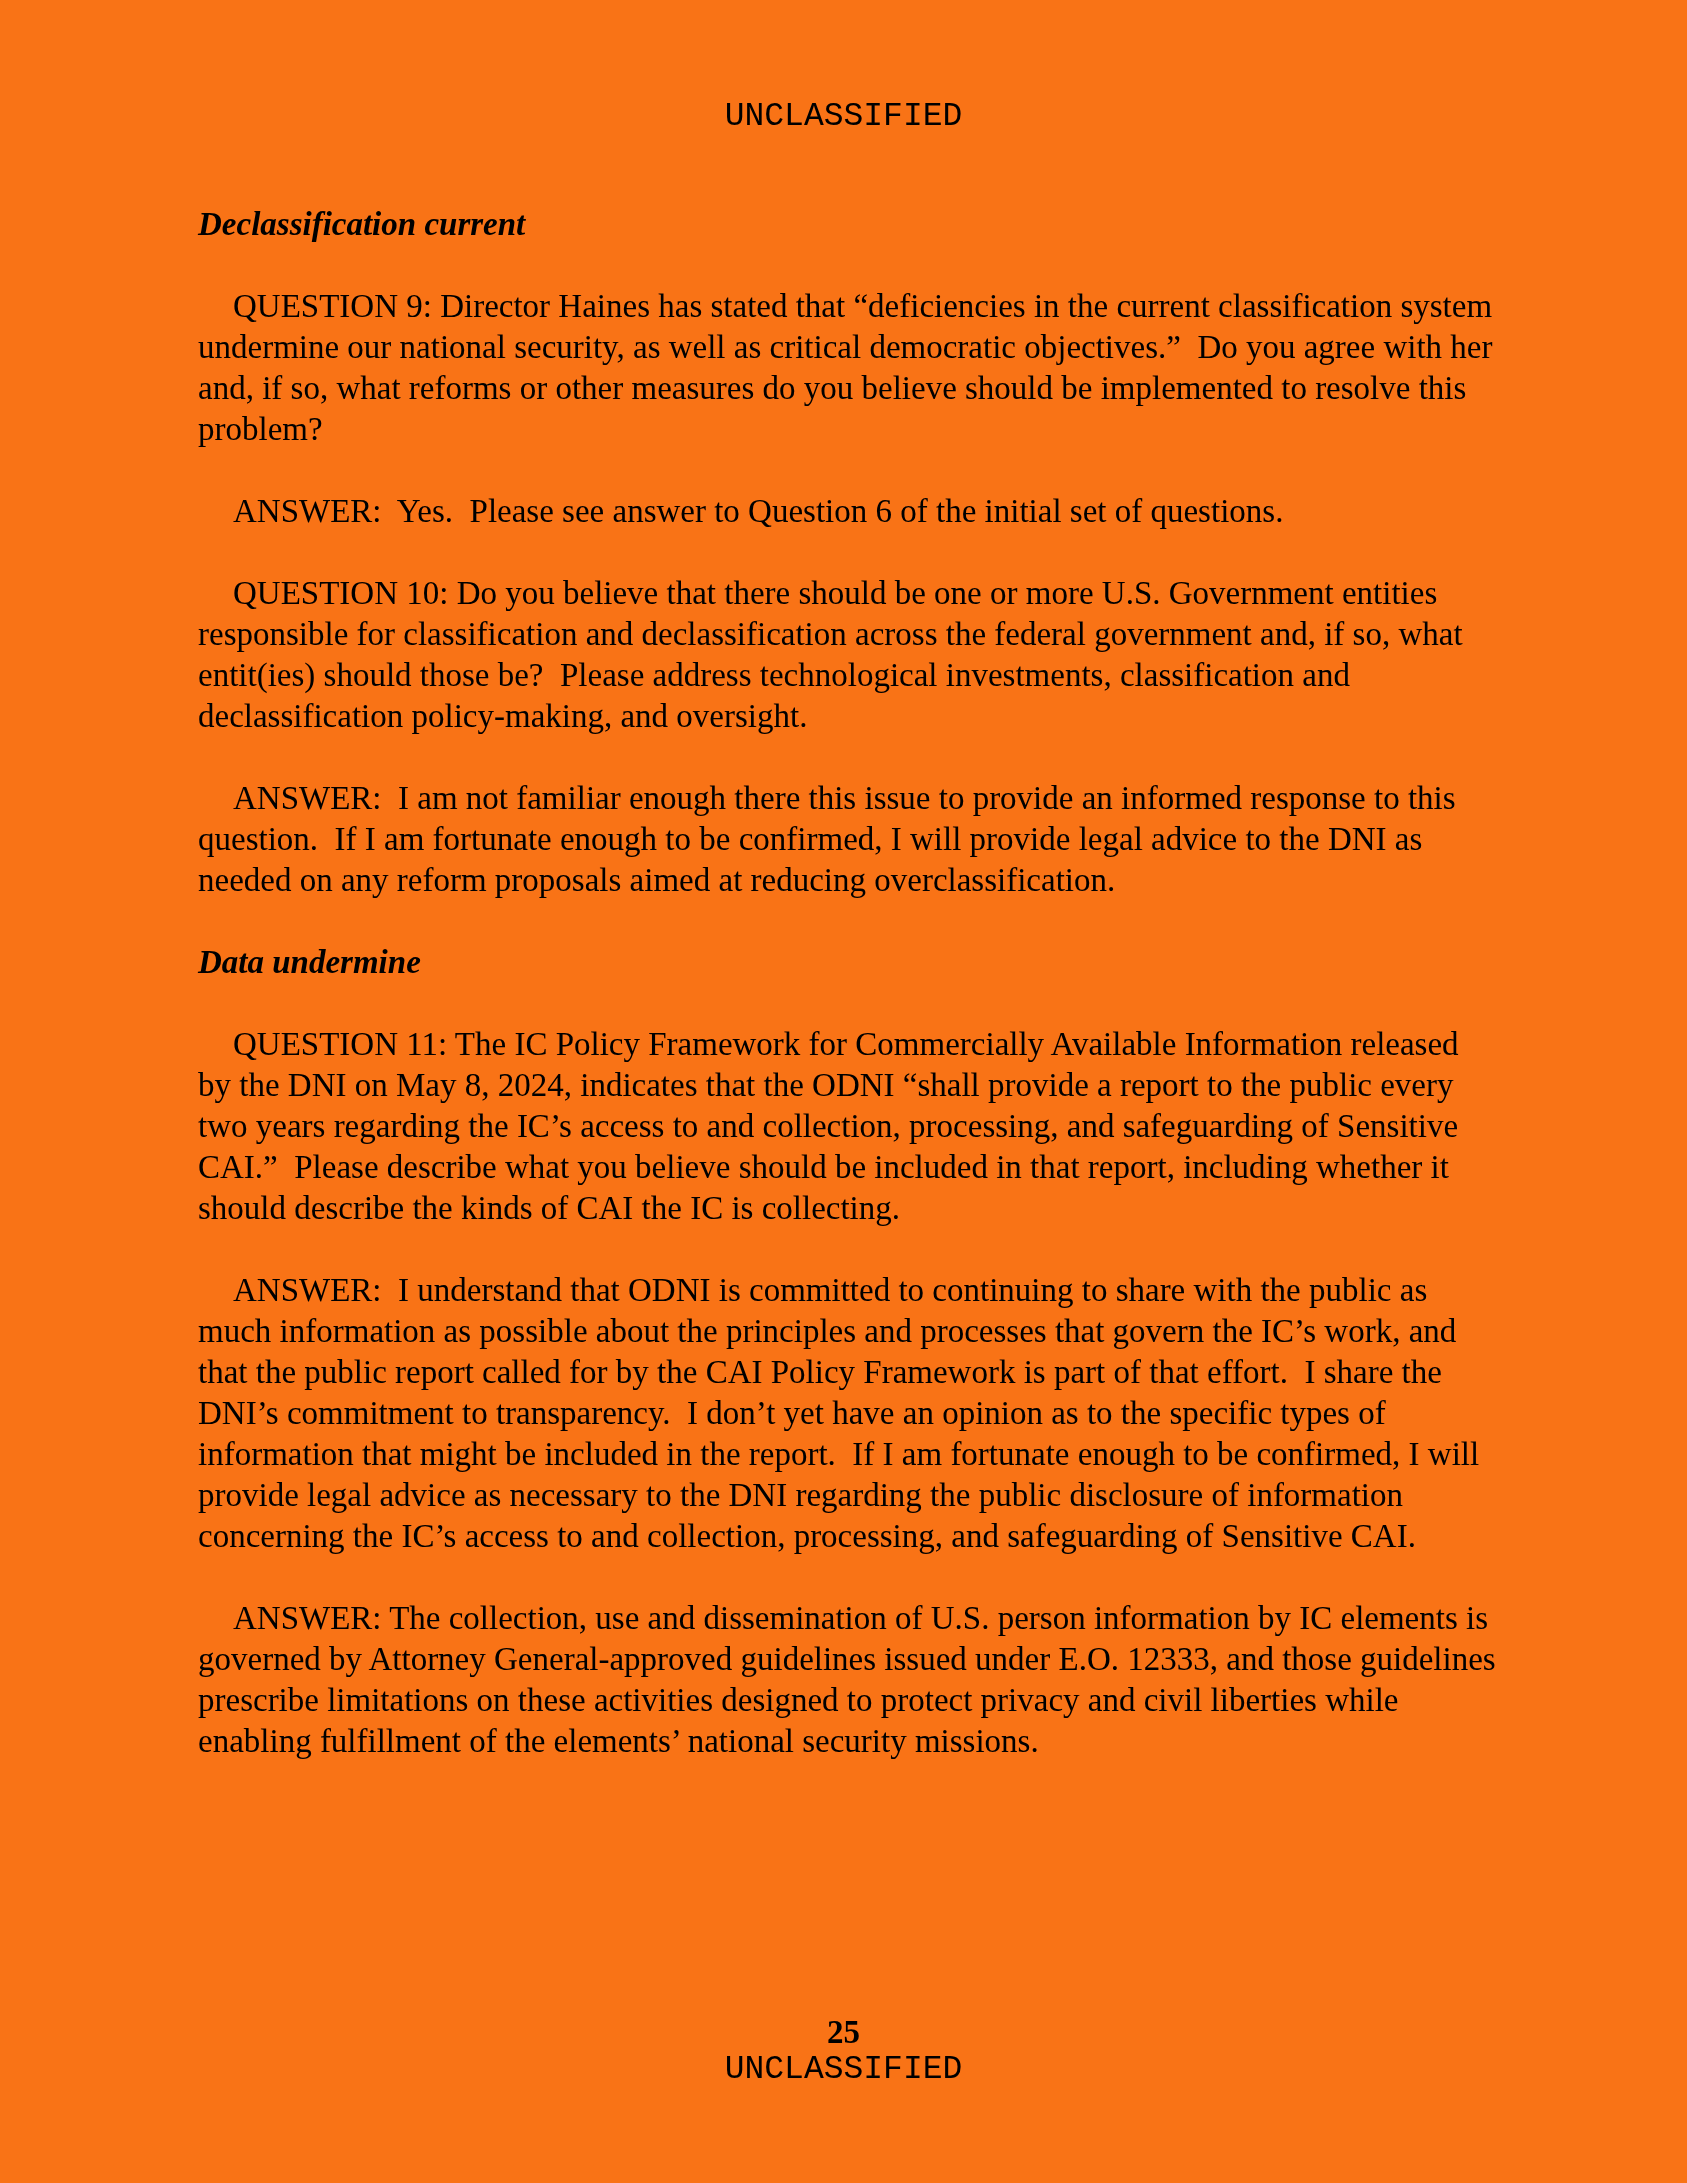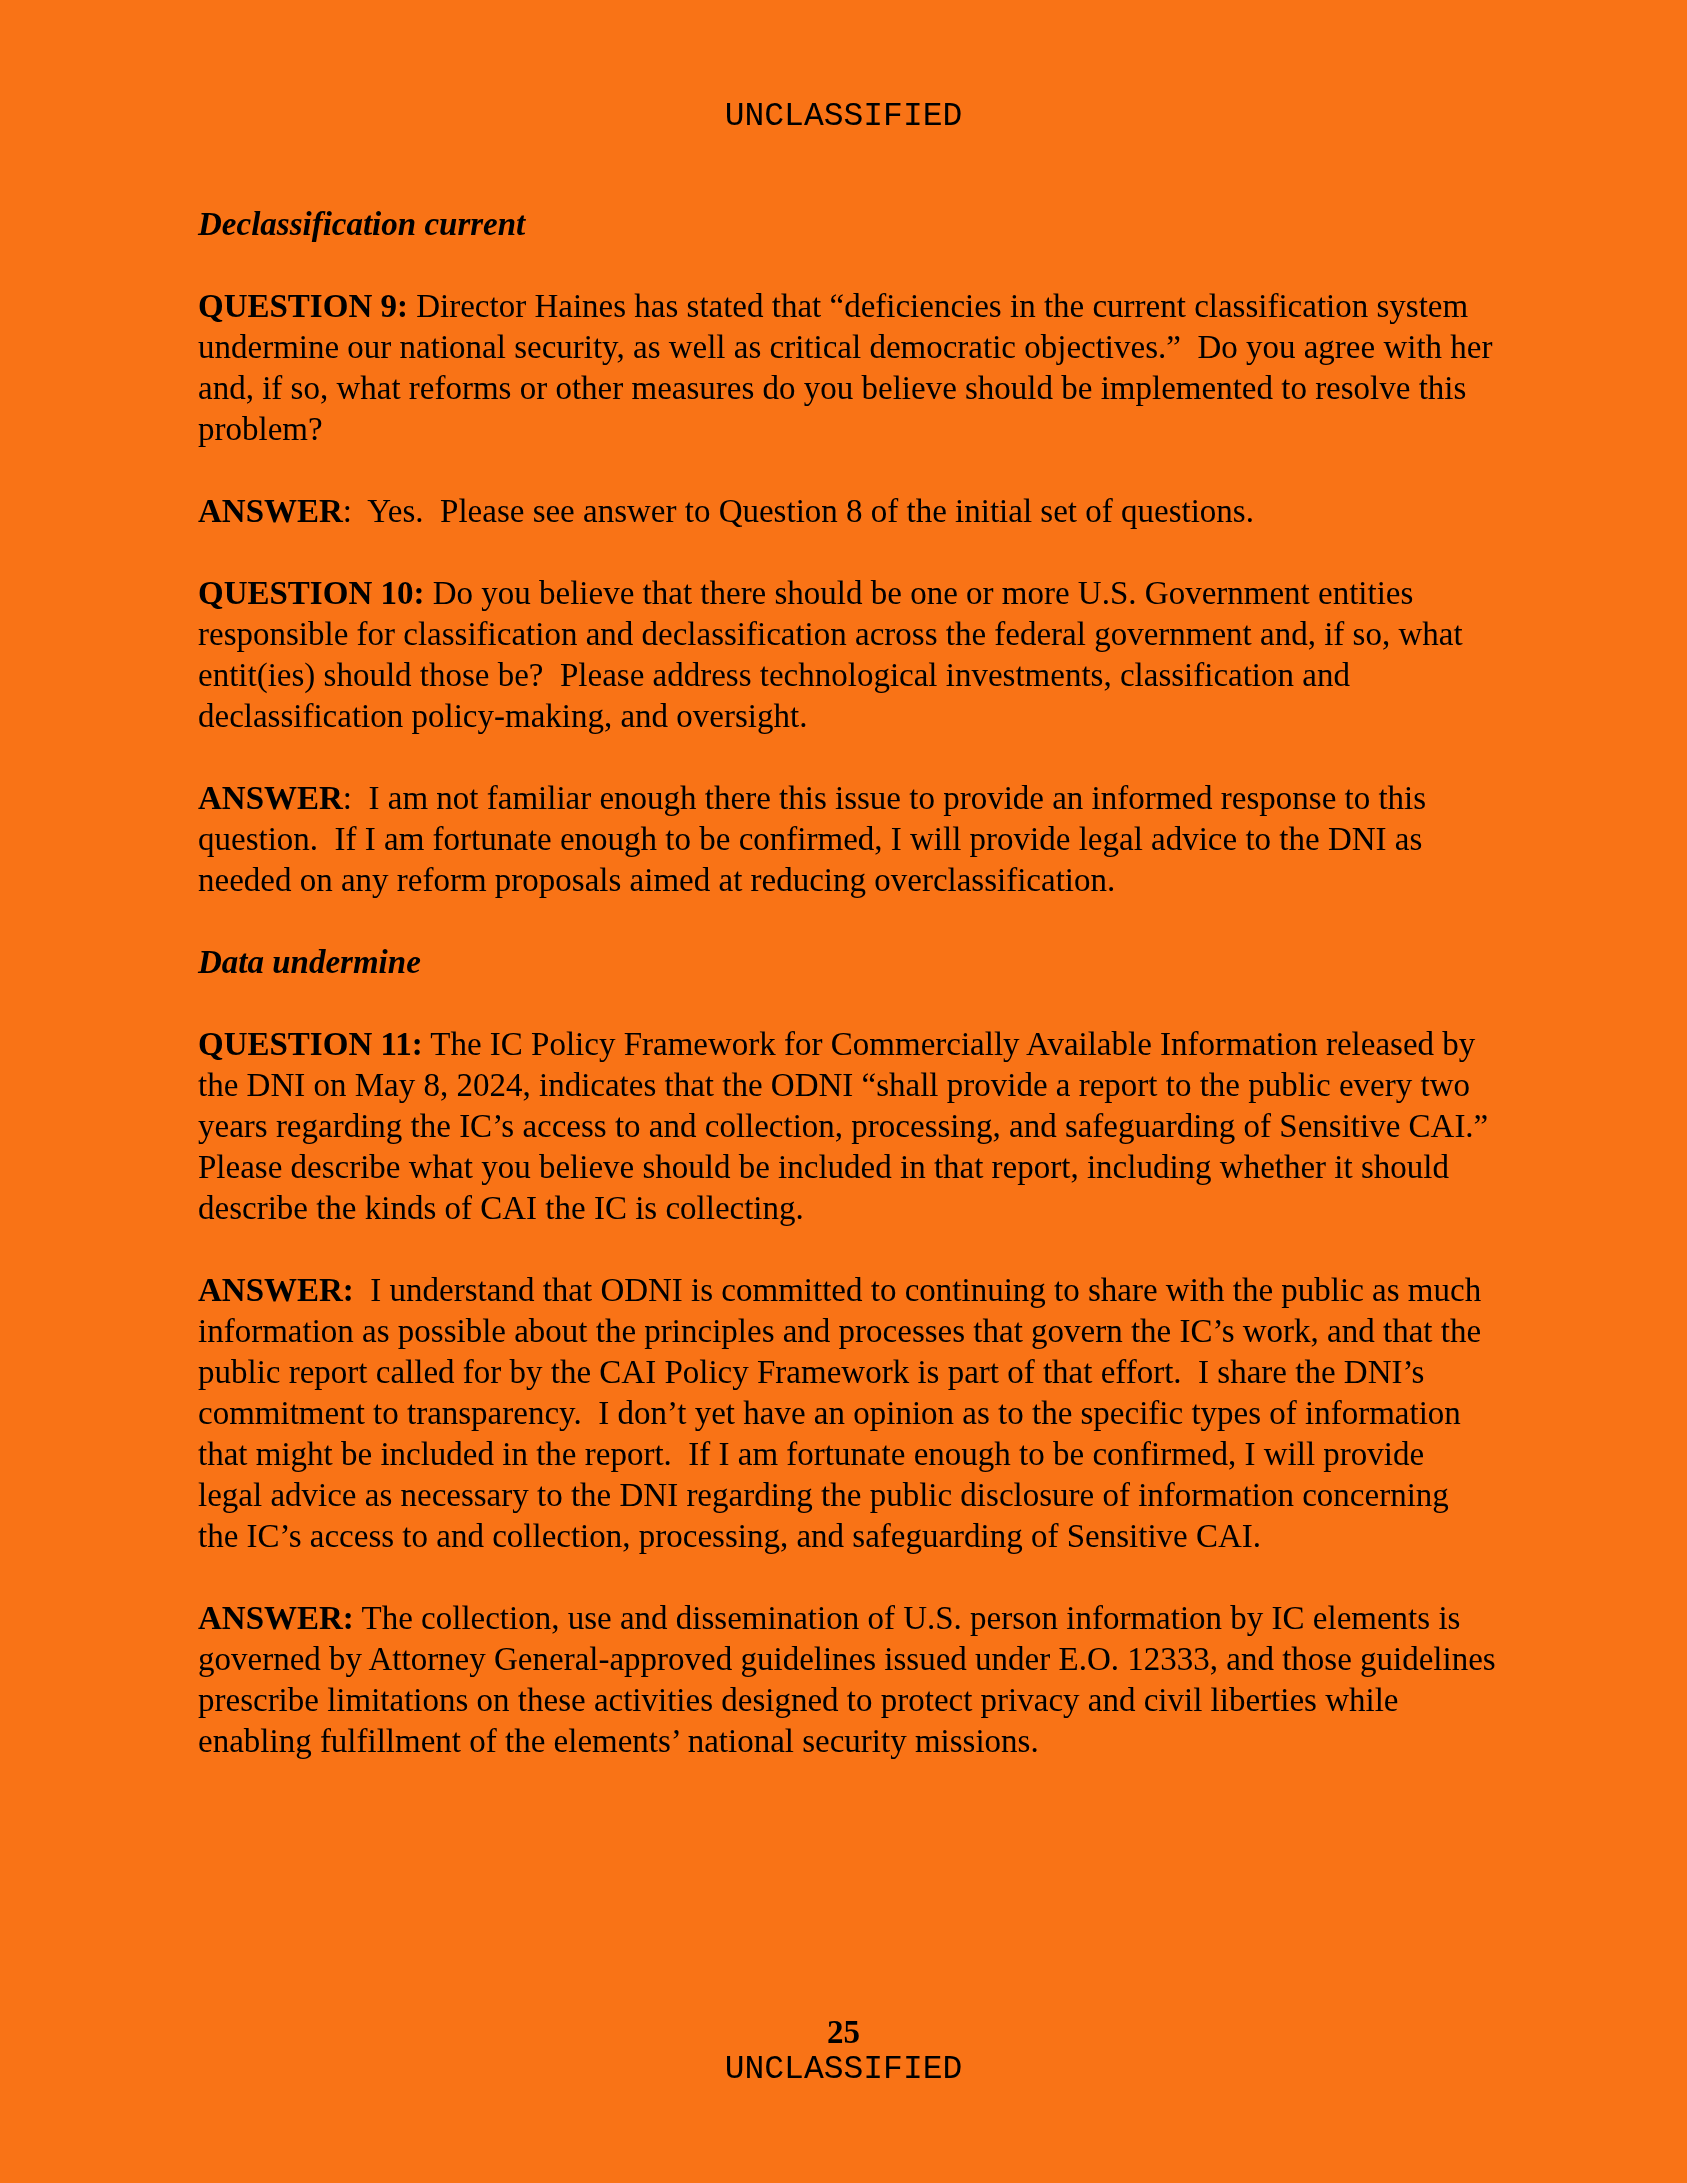--- a/index.html
+++ b/index.html
@@ -40,21 +40,22 @@
     line-height: 41px;
     margin: 0 0 41px 0;
   }
   .para {
     margin: 0 0 41px 0;
     line-height: 41px;
     white-space: pre-wrap;
     text-align: left;
   }
   .para strong {
-    font-weight: bold;
+    font-weight: normal;
+    margin-left: 35px;
   }
   .doc-footer {
     position: absolute;
     top: 2013px;
     left: 0;
     width: 100%;
     text-align: center;
   }
   .page-number {
     font-family: "Liberation Serif", serif;
@@ -74,21 +75,21 @@
 <div class="page">
 
   <div class="doc-header">UNCLASSIFIED</div>
 
   <div class="content">
 
     <h2 class="heading">Declassification current</h2>
 
     <p class="para"><strong>QUESTION 9:</strong><span> Director Haines has stated that “deficiencies in the current classification system undermine our national security, as well as critical democratic objectives.”  Do you agree with her and, if so, what reforms or other measures do you believe should be implemented to resolve this problem?</span></p>
 
-    <p class="para"><strong>ANSWER</strong><span>:  Yes.  Please see answer to Question 8 of the initial set of questions.</span></p>
+    <p class="para"><strong>ANSWER</strong><span>:  Yes.  Please see answer to Question 6 of the initial set of questions.</span></p>
 
     <p class="para"><strong>QUESTION 10:</strong><span> Do you believe that there should be one or more U.S. Government entities responsible for classification and declassification across the federal government and, if so, what entit(ies) should those be?  Please address technological investments, classification and declassification policy-making, and oversight.</span></p>
 
     <p class="para"><strong>ANSWER</strong><span>:  I am not familiar enough there this issue to provide an informed response to this question.  If I am fortunate enough to be confirmed, I will provide legal advice to the DNI as needed on any reform proposals aimed at reducing overclassification.</span></p>
 
     <h2 class="heading">Data undermine</h2>
 
     <p class="para"><strong>QUESTION 11:</strong><span> The IC Policy Framework for Commercially Available Information released by the DNI on May 8, 2024, indicates that the ODNI “shall provide a report to the public every two years regarding the IC’s access to and collection, processing, and safeguarding of Sensitive CAI.”  Please describe what you believe should be included in that report, including whether it should describe the kinds of CAI the IC is collecting.</span></p>
 
     <p class="para"><strong>ANSWER:</strong><span>  I understand that ODNI is committed to continuing to share with the public as much information as possible about the principles and processes that govern the IC’s work, and that the public report called for by the CAI Policy Framework is part of that effort.  I share the DNI’s commitment to transparency.  I don’t yet have an opinion as to the specific types of information that might be included in the report.  If I am fortunate enough to be confirmed, I will provide legal advice as necessary to the DNI regarding the public disclosure of information concerning the IC’s access to and collection, processing, and safeguarding of Sensitive CAI.</span></p>

